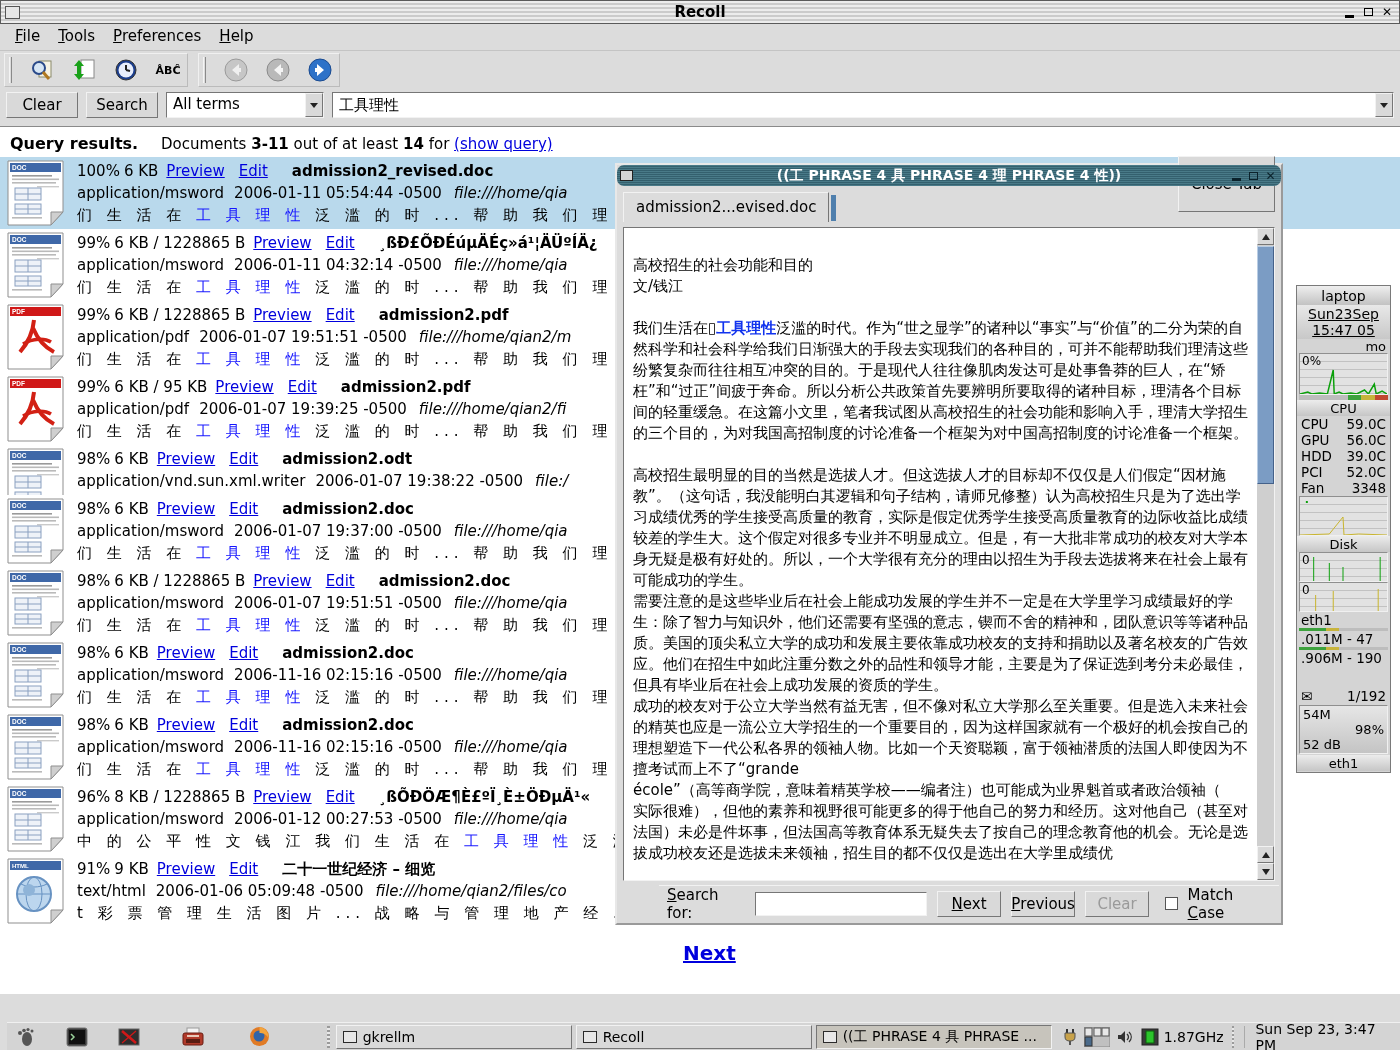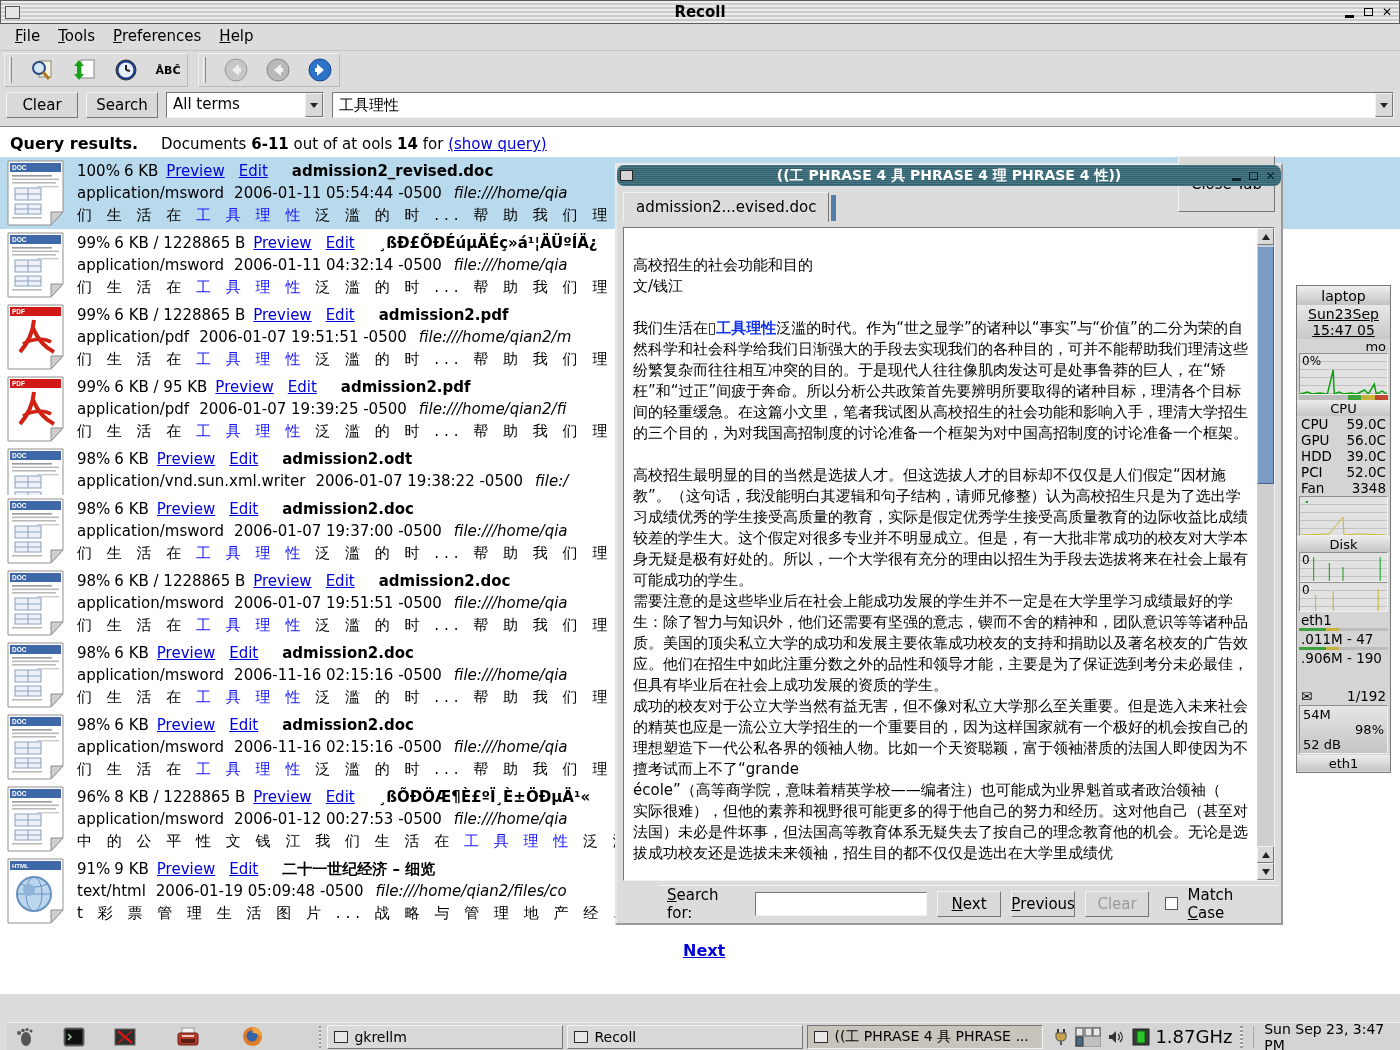--- a/index.html
+++ b/index.html
@@ -58,21 +58,21 @@
   .rtext { margin-left:12px; font-size:15px; line-height:22px; white-space:nowrap; }
   .fname { font-weight:bold; margin-left:10px; }
   .pct { margin-right:4px; }
   .size { margin-right:8px; }
   .rlink { margin-right:14px; }
   .mime { margin-right:10px; }
   .rdate { margin-right:12px; }
   .rpath { font-style:italic; }
   .l3 { letter-spacing:5px; }
   .l3 .sh { color:#1515ff; }
-  .next-link { margin:14px 0 0 683px; font-size:16px; font-weight:bold; color:#0000dd;
+  .next-link { margin:14px 0 0 683px; font-size:20px; font-weight:bold; color:#0000dd;
     text-decoration:underline; display:inline-block; }
   
   .preview-window { position:absolute; left:615px; top:163px; width:668px; height:762px;
     background:#dcdcdc; border:2px solid #9a9a9a; border-top-color:#e8e8e8; border-left-color:#e8e8e8;
     z-index:5; }
   .p-titlebar { height:21px; display:flex; align-items:center; position:relative;
     background:repeating-linear-gradient(to bottom,#497a88 0 1px,#34606e 1px 2px);border-radius:7px; }
   .p-tb-icon { width:13px; height:11px; background:#d6d6d6; border:1px solid #222; margin-left:3px; }
   .p-title { position:absolute; left:0; right:0; text-align:center; color:#fff; font-weight:bold; font-size:14px; }
   .p-btns { margin-left:auto; display:flex; gap:2px; padding-right:3px; z-index:2; }
@@ -135,21 +135,21 @@
     border-top:1px solid #f0f0f0; display:flex; align-items:center; z-index:10; }
   .launcher { width:27px; height:26px; display:flex; align-items:center; justify-content:center; }
   .tb-sep { width:6px; height:22px; margin:0 4px;
     background:repeating-linear-gradient(to bottom,#9a9a9a 0 2px,#e8e8e8 2px 4px); width:3px; }
   .winbtn { width:236px; height:24px; margin:0 2px; display:flex; align-items:center; gap:6px;
     padding:0 6px; font-size:14px; overflow:hidden; white-space:nowrap; }
   .winbtn .wicon { width:14px; height:12px; border:1.5px solid #2b2b2b; background:#e8e8e8; flex:0 0 14px; }
   .winbtn.active { border-top:1px solid #767676; border-left:1px solid #767676;
     border-right:1px solid #f2f2f2; border-bottom:1px solid #f2f2f2; background:#c7c4bc; }
   .tray { display:flex; align-items:center; gap:6px; margin-left:8px; }
-  .freq { font-size:18px; margin:0 4px; }
+  .freq { font-size:14px; margin:0 4px; }
   .clockbox { font-size:14px; padding:0 10px; border-left:1px solid #aaa; margin-left:6px; height:22px;
     display:flex; align-items:center; }
 </style>
 </head>
 <body>
 
 <div class="main-window">
   <div class="titlebar">
     <div class="tb-icon"></div>
     <div class="tb-title">Recoll</div>
@@ -232,22 +232,22 @@
       <input class="ctext" value="工具理性" style="">
       <div class="carrow"></div>
     </div>
   </div>
 
   <div class="results-frame">
     <div class="results-header">
       <span class="rh-title">Query results.</span>
       <span>
         <span>Documents</span>
-        <b>6-11</b>
-        <span>out of at ools</span>
+        <b>3-11</b>
+        <span>out of at least</span>
         <b>14</b>
         <span>for</span>
       </span>
       <span class="blue-link">(show query)</span>
     </div>
     <div>
         <div class="row sel">
     <div class="ricon">
     <svg width="57" height="66" viewBox="0 0 57 66">
       <path d="M1 1 H56 V52 L44 65 H1 Z" fill="#ffffff" stroke="#8f8f8f"></path>
@@ -561,21 +561,21 @@
       <line x1="10" y1="36" x2="44" y2="36" stroke="#6792c2"></line>
       <path d="M14 26 C22 30 32 30 40 26" fill="none" stroke="#6792c2"></path>
       <circle cx="22" cy="32" r="6" fill="#8fb4d8"></circle>
     </svg>
   </div>
     <div class="rtext">
       <div class="l1">
         <span class="pct">91%</span><span class="size">9 KB</span><span class="rlink blue-link lnk-preview">Preview</span><span class="rlink blue-link lnk-edit">Edit</span><span class="fname">二十一世纪经济 – 细览</span>
       </div>
       <div class="l2">
-        <span class="mime">text/html</span><span class="rdate">2006-01-19 05:09:48 -0500</span><span class="rpath">file:///home/qian2/files/co</span>
+        <span class="mime">text/html</span><span class="rdate">2006-01-06 05:09:48 -0500</span><span class="rpath">file:///home/qian2/files/co</span>
       </div>
       <div class="l3">
         <span class="sp">t 彩 票 管 理 生 活 图 片 ... 战 略 与 管 理 地 产 经 ... 们 生 活 在 </span><span class="sh">工 具 理</span><span class="ss"></span>
       </div>
     </div>
   </div>
       </div>
     <span class="next-link">Next</span>
   </div>
 </div>

